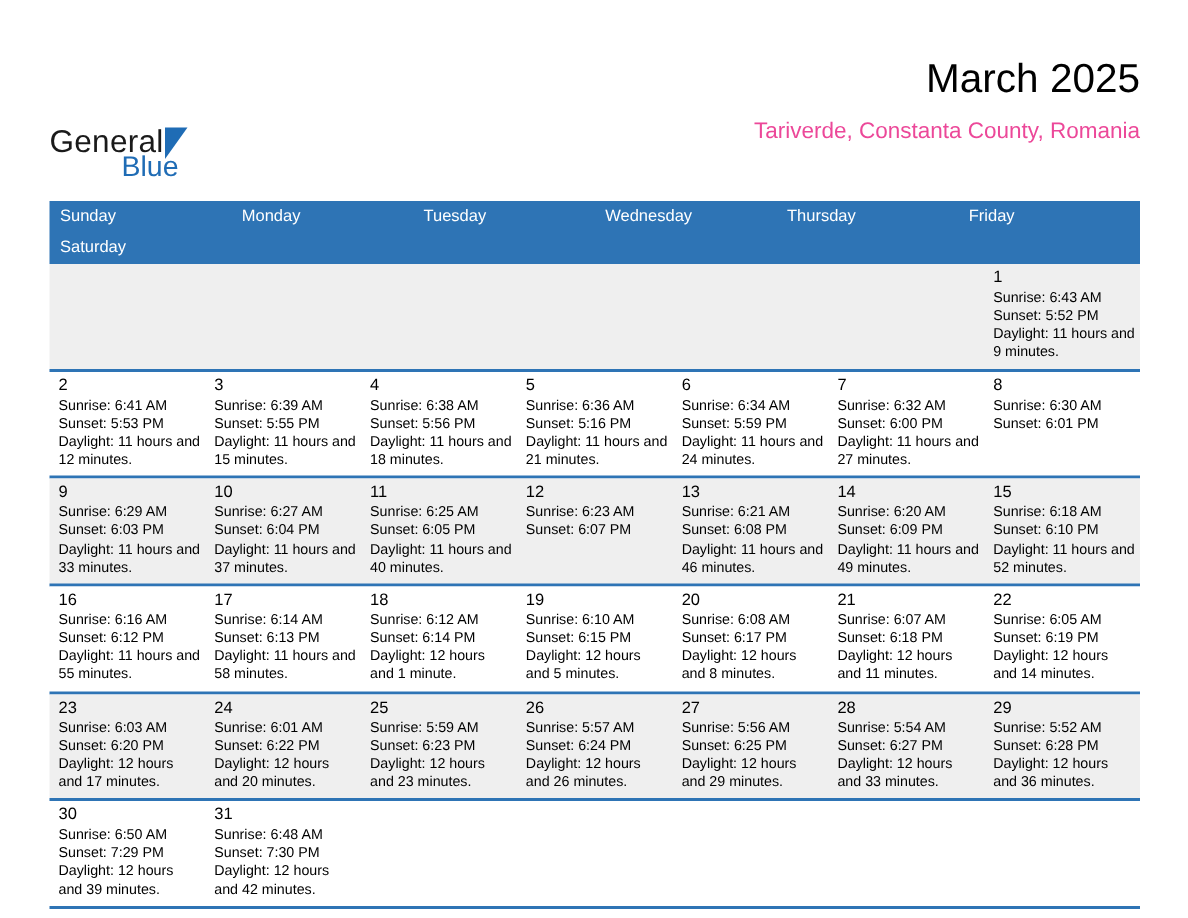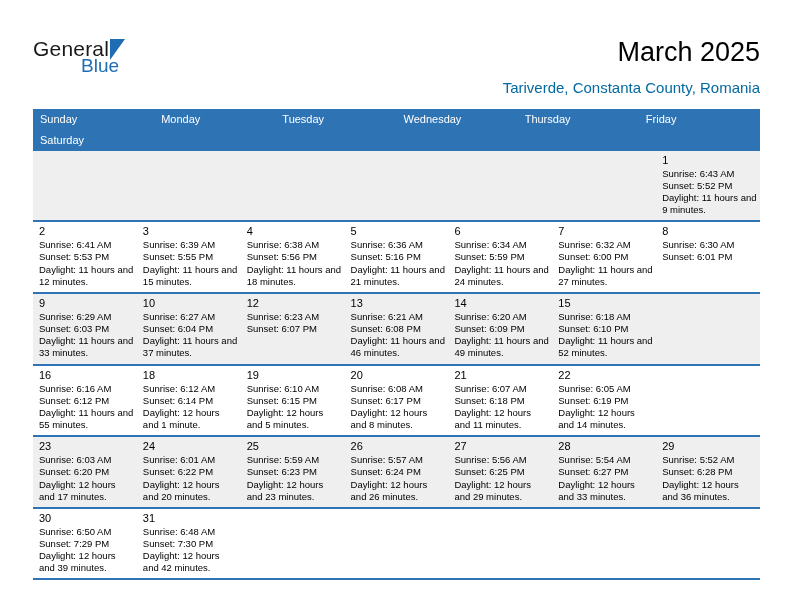--- a/index.html
+++ b/index.html
@@ -10,35 +10,35 @@
   *{margin:0;padding:0;box-sizing:border-box;}
   html,body{background:#fff;}
   body{font-family:"Liberation Sans",sans-serif;color:#000;}
   .page{
     width:792px;height:612px;background:#fff;position:relative;
     padding:0 32px 0 33px;overflow:hidden;
   }
   .top{display:flex;justify-content:space-between;align-items:flex-start;padding-top:38px;}
   
   .logo{line-height:1;}
-  .logo-row{display:flex;align-items:flex-start;}
+  .logo-row{display:flex;align-items:flex-start;margin-top:46px;}
   .logo-general{font-size:21px;color:#1a1a1a;letter-spacing:0.2px;}
   .logo-flag{
     width:0;height:0;margin-left:1px;margin-top:1px;
     border-top:21px solid var(--logo-blue);
     border-right:15px solid transparent;
     display:inline-block;
   }
   .logo-blue-text{
     font-size:19px;color:var(--logo-blue);margin-top:-4px;margin-left:48px;
   }
   
   .titles{text-align:right;}
   .month-title{font-size:27px;color:#000000;line-height:1.1;}
-  .location{font-size:15px;color:#0369a1;margin-top:11px;}
+  .location{font-size:15px;color:#ec4899;margin-top:11px;}
   
   .calendar{margin-top:13px;}
   .weekday-row{
     display:grid;grid-template-columns:repeat(6,1fr);
     background:var(--blue);
   }
   .weekday-cell{color:#fff;font-size:11px;padding:4px 2px 5px 7px;white-space:nowrap;overflow:hidden;}
   .week-row{
     display:grid;grid-template-columns:repeat(7,1fr);
     border-bottom:2px solid var(--blue);
@@ -142,20 +142,26 @@
             <div class="day-detail">Sunset: 6:03 PM</div>
             <div class="day-detail">Daylight: 11 hours and 33 minutes.</div>
           </div>
           <div class="day-cell">
             <span class="day-number">10</span>
             <div class="day-detail">Sunrise: 6:27 AM</div>
             <div class="day-detail">Sunset: 6:04 PM</div>
             <div class="day-detail">Daylight: 11 hours and 37 minutes.</div>
           </div>
           <div class="day-cell">
+            <span class="day-number">11</span>
+            <div class="day-detail">Sunrise: 6:25 AM</div>
+            <div class="day-detail">Sunset: 6:05 PM</div>
+            <div class="day-detail">Daylight: 11 hours and 40 minutes.</div>
+          </div>
+          <div class="day-cell">
             <span class="day-number">12</span>
             <div class="day-detail">Sunrise: 6:23 AM</div>
             <div class="day-detail">Sunset: 6:07 PM</div>
           </div>
           <div class="day-cell">
             <span class="day-number">13</span>
             <div class="day-detail">Sunrise: 6:21 AM</div>
             <div class="day-detail">Sunset: 6:08 PM</div>
             <div class="day-detail">Daylight: 11 hours and 46 minutes.</div>
           </div>
@@ -171,20 +177,26 @@
             <div class="day-detail">Sunset: 6:10 PM</div>
             <div class="day-detail">Daylight: 11 hours and 52 minutes.</div>
           </div>
         </div>
         <div class="week-row">
           <div class="day-cell">
             <span class="day-number">16</span>
             <div class="day-detail">Sunrise: 6:16 AM</div>
             <div class="day-detail">Sunset: 6:12 PM</div>
             <div class="day-detail">Daylight: 11 hours and 55 minutes.</div>
+          </div>
+          <div class="day-cell">
+            <span class="day-number">17</span>
+            <div class="day-detail">Sunrise: 6:14 AM</div>
+            <div class="day-detail">Sunset: 6:13 PM</div>
+            <div class="day-detail">Daylight: 11 hours and 58 minutes.</div>
           </div>
           <div class="day-cell">
             <span class="day-number">18</span>
             <div class="day-detail">Sunrise: 6:12 AM</div>
             <div class="day-detail">Sunset: 6:14 PM</div>
             <div class="day-detail">Daylight: 12 hours and 1 minute.</div>
           </div>
           <div class="day-cell">
             <span class="day-number">19</span>
             <div class="day-detail">Sunrise: 6:10 AM</div>

